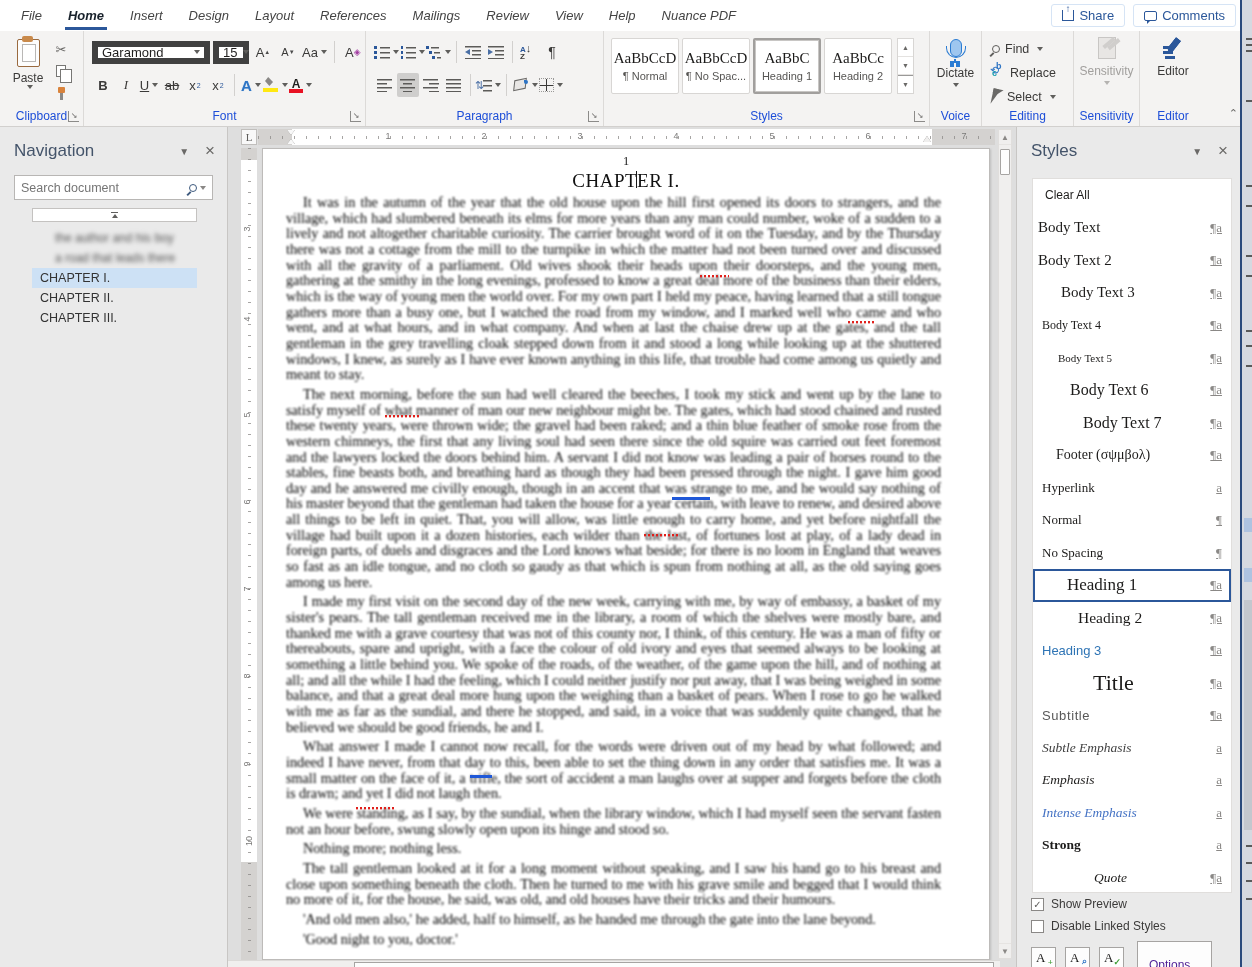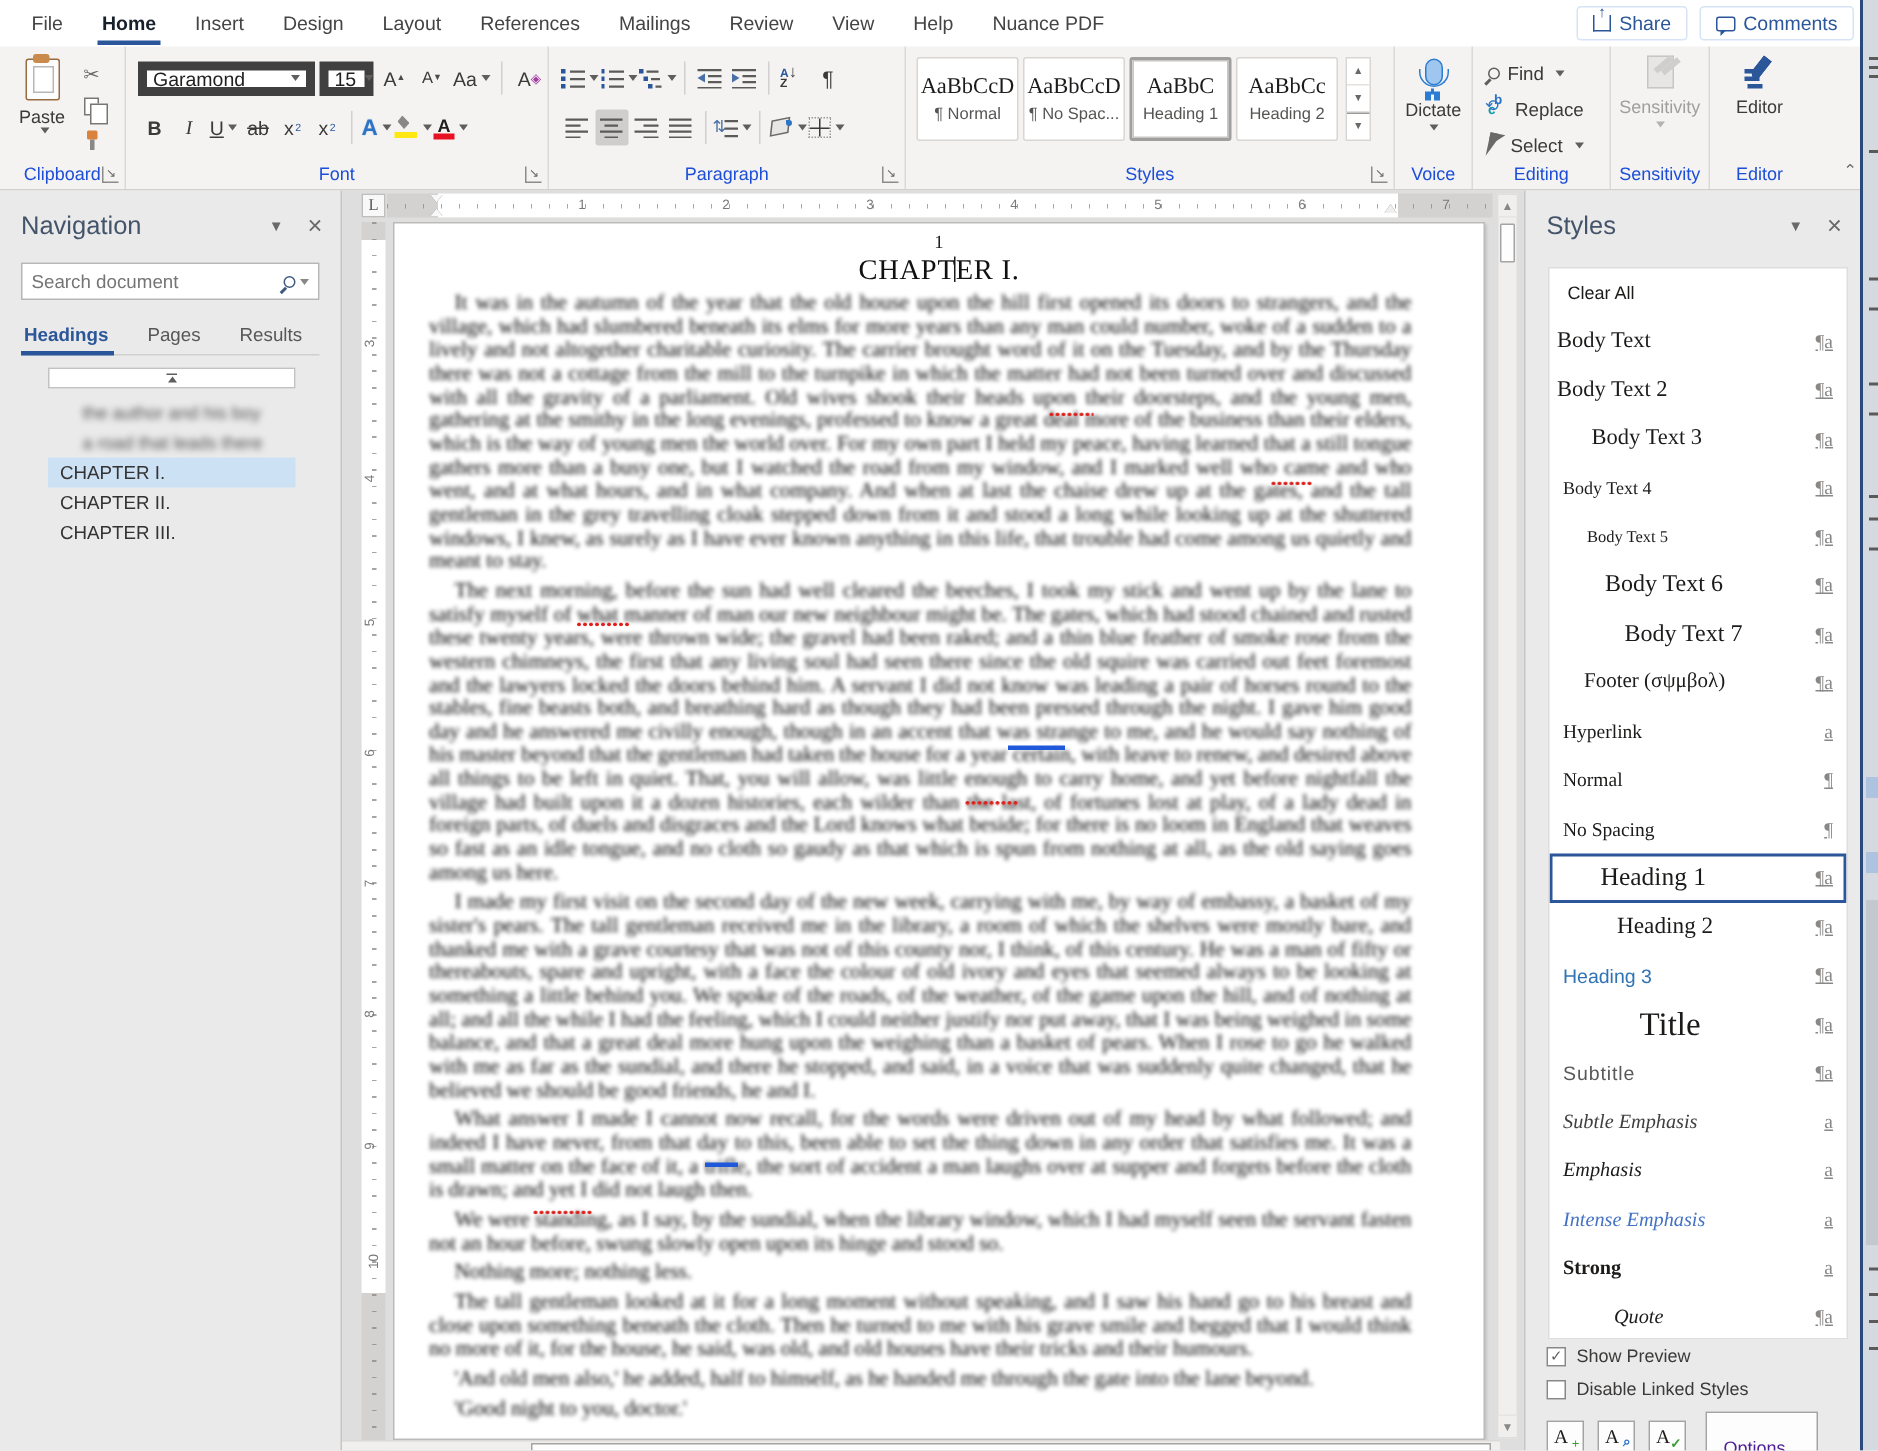--- a/index.html
+++ b/index.html
@@ -2,21 +2,21 @@
 <html><head>
 <meta charset="utf-8">
 <style>
   * { margin:0; padding:0; box-sizing:border-box; }
   html,body { width:1252px; height:967px; overflow:hidden; }
   body { font-family:"Liberation Sans", sans-serif; background:#fff; position:relative; color:#444; }
 
   
   .menubar { position:absolute; left:0; top:0; width:1252px; height:31px; background:#fff; display:flex; align-items:center; }
   .menu-tabs { display:flex; align-items:center; height:100%; padding-left:8px; }
-  .menu-tab { font-size:13px; color:#444; padding:0 13px; height:100%; display:flex; align-items:center; position:relative; cursor:default; }
+  .menu-tab { font-size:13px; color:#444; padding:0 13px; height:100%; display:flex; align-items:center; position:relative; cursor:default;font-style:italic; }
   .menu-tab.active { color:#18212b; font-weight:bold; }
   .menu-tab.active::after { content:""; position:absolute; left:10px; right:10px; bottom:1px; height:3px; background:#2b579a; }
   .menu-right { margin-left:auto; display:flex; align-items:center; gap:8px; padding-right:16px; }
   .pill-btn { display:flex; align-items:center; gap:5px; font-size:13px; color:#2b579a; border:1px solid #d6e4f5; border-radius:3px; padding:3px 10px; background:#fff; }
   .share-ic { width:12px; height:11px; border:1.4px solid #2b579a; border-top:none; position:relative; display:inline-block; }
   .share-ic::after { content:"↑"; position:absolute; left:2px; top:-7px; font-size:10px; color:#2b579a; }
   .comment-ic { width:13px; height:10px; border:1.4px solid #2b579a; border-radius:2px; position:relative; display:inline-block; }
   .comment-ic::after { content:""; position:absolute; left:2px; bottom:-4px; border-left:4px solid #2b579a; border-bottom:4px solid transparent; }
 
   
@@ -229,21 +229,21 @@
   .si-hyperlink .sname, .si-normal .sname, .si-nospacing .sname { font-size:13px; padding-left:9px; }
   .si-h1 .sname { font-size:17px; padding-left:34px; }
   .si-h2 .sname { font-size:15.5px; padding-left:45px; }
   .si-h3 .sname { font-family:"Liberation Sans",sans-serif; font-size:13px; color:#2e74b5; padding-left:9px; }
   .si-title .sname { font-size:22px; padding-left:60px; }
   .si-subtitle .sname { font-family:"Liberation Sans",sans-serif; font-size:13px; color:#595959; letter-spacing:.6px; padding-left:9px; }
   .si-subtleemph .sname { font-style:italic; font-size:13.5px; color:#404040; padding-left:9px; }
   .si-emph .sname { font-style:italic; font-size:13.5px; padding-left:9px; }
   .si-intenseemph .sname { font-style:italic; font-size:13.5px; color:#4472c4; padding-left:9px; }
   .si-strong .sname { font-weight:bold; font-size:13.5px; padding-left:9px; }
-  .si-quote .sname { font-style:italic; font-size:13.5px; padding-left:43px; }
+  .si-quote .sname { font-style:italic; font-size:13.5px; padding-left:61px; }
   .styles-footer { position:absolute; left:0; right:0; top:766px; padding:4px 14px; }
   .chk-row { display:flex; align-items:center; gap:7px; font-size:12px; color:#3b3a39; margin-bottom:8px; cursor:pointer; }
   .chk { width:13px; height:13px; background:#fff; border:1px solid #8a8886; font-size:10px; line-height:11px; text-align:center; color:#5f5e5c; }
   .styles-btns { display:flex; align-items:center; gap:9px; margin-top:2px; }
   .sq-btn { width:25px; height:22px; background:#fdfdfd; border:1px solid #a6a4a2; font-family:"Liberation Serif",serif; font-size:13px; color:#1c1b1a; position:relative; text-align:left; padding-left:4px; cursor:pointer; }
   .sq-btn .accent { position:absolute; right:2px; bottom:1px; font-size:9px; font-weight:bold; }
   .acc-green { color:#3f9c35; } .acc-blue { color:#2e74c4; }
   .options-btn { height:22px; background:#fdfdfd; border:1px solid #a6a4a2; font-size:12px; color:#4c1d95; padding:16px 11px; margin-left:4px; cursor:pointer; font-family:"Liberation Sans",sans-serif; }
 
   
@@ -516,26 +516,20 @@
     <div class="pane-head">
       <span class="pane-title">Navigation</span>
       <span class="pane-caret">▼</span>
       <span class="pane-close">×</span>
     </div>
     <div class="searchbox">
       <input placeholder="Search document" style="">
       <span class="lens"></span>
       <span class="cv"></span>
     </div>
-    <div class="nav-tabs">
-
-    <div class="nav-tab active">Headings</div>
-        <div class="nav-tab">Pages</div>
-        <div class="nav-tab">Results</div>
-      </div>
     <div class="nav-list">
       <div class="jumpbox">
           <span class="jump-ic"></span>
         </div>
       <div>
 
       <div class="nav-item blurred">the author and his boy</div>
           <div class="nav-item blurred">a road that leads there</div>
           <div class="nav-item chapter selected">CHAPTER I.</div>
           <div class="nav-item chapter">CHAPTER II.</div>

